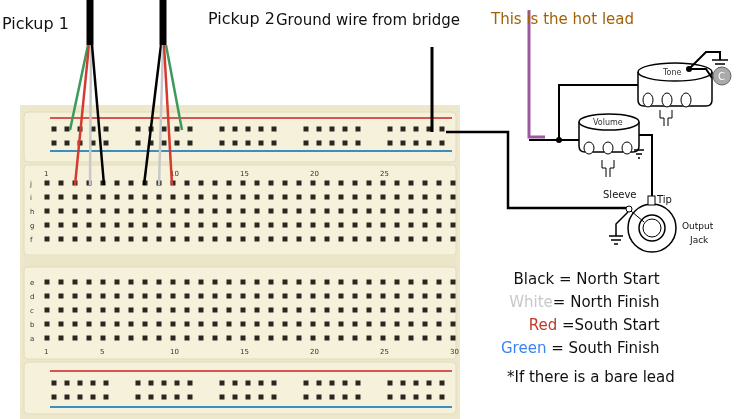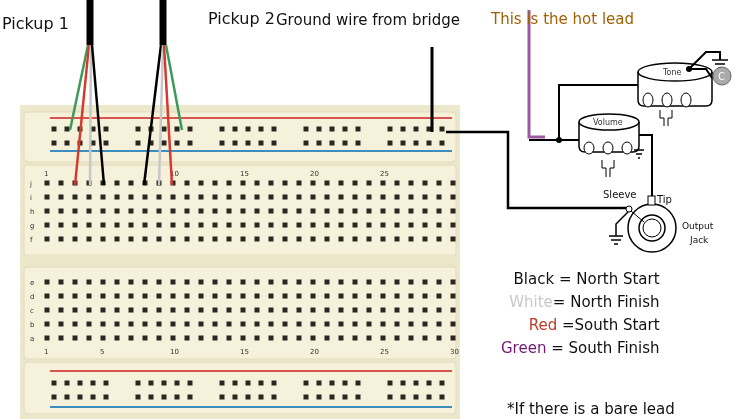--- a/index.html
+++ b/index.html
@@ -3,21 +3,21 @@
 <meta charset="utf-8">
 <style>
   html, body { margin:0; padding:0; background:#ffffff; }
   #stage { position:relative; width:745px; height:419px; overflow:hidden; background:#ffffff;
            font-family:"DejaVu Sans", sans-serif; }
   svg#diagram { position:absolute; left:0; top:0; width:745px; height:419px; }
   .lbl { position:absolute; white-space:nowrap; font-family:"DejaVu Sans", sans-serif; }
   .title-lbl { font-size:15px; color:#111; }
   .legend { position:absolute; left:501px; top:268px; font-size:15px; line-height:23px; color:#111; }
   .legend .row { white-space:nowrap;text-align:right; }
-  .note { position:absolute; left:507px; top:366px; font-size:15px; line-height:22px; color:#111;margin-top:32px; }
+  .note { position:absolute; left:507px; top:366px; font-size:15px; line-height:22px; color:#111; }
   .note .l2 { padding-left:8px; }
   .small { font-family:"DejaVu Sans", sans-serif; font-size:10px; fill:#111; }
   .tiny { font-family:"DejaVu Sans", sans-serif; font-size:7px; fill:#333; }
 </style>
 </head>
 <body>
 
 <div id="stage">
   <svg id="diagram" viewBox="0 0 745 419" xmlns="http://www.w3.org/2000/svg">
 
@@ -540,18 +540,18 @@
 
   <div class="lbl title-lbl" style="left:2px;top:14px;font-size:16px;">Pickup 1</div>
   <div class="lbl title-lbl" style="left:176px;top:9px;font-size:16px;margin-left:32px;">Pickup 2</div>
   <div class="lbl title-lbl" style="left:276px;top:11px;">Ground wire from bridge</div>
   <div class="lbl title-lbl" style="left:491px;top:10px;color:#a16207;">This is the hot lead</div>
 
   <div class="legend">
     <div class="row"><span style="color:#111">Black</span><span> = </span><span>North Start</span></div>
     <div class="row"><span style="color:#c8c8c8">White</span><span>= </span><span>North Finish</span></div>
     <div class="row"><span style="color:#c0392b">Red</span><span> =</span><span>South Start</span></div>
-    <div class="row"><span style="color:#701a75">Green</span><span> = </span><span>South Finish</span></div>
+    <div class="row"><span style="color:#3b82f6">Green</span><span> = </span><span>South Finish</span></div>
   </div>
   <div class="note">
     <div>*If there is a bare lead</div>
   </div>
 </div>
 
 </body></html>

